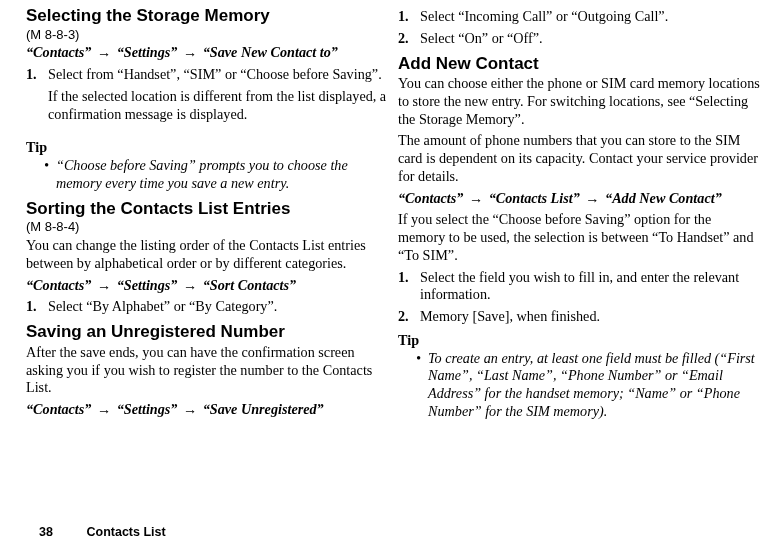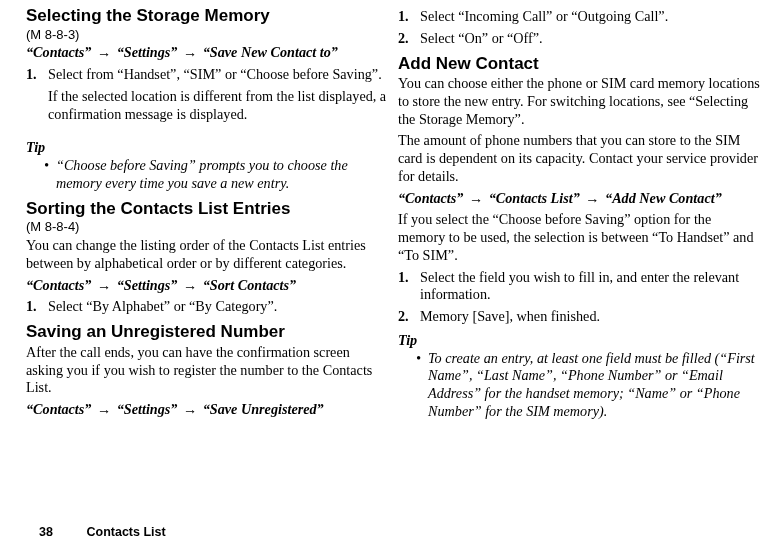--- a/index.html
+++ b/index.html
@@ -68,21 +68,20 @@
   ol.steps > li .num {
     position: absolute;
     left: -22px;
     top: 0;
     font-weight: bold;
   }
   .subtext {
     margin: 4px 0 16px 22px;
   }
   .tip-label {
-    font-style: italic;
     font-weight: bold;
     margin: 6px 0 0 0;
   }
   ul.bullets {
     list-style: none;
     margin: 0;
     padding: 0 0 0 14px;
   }
   ul.bullets > li {
     position: relative;
@@ -158,21 +157,21 @@
       </div>
 
       <ol class="steps">
         <li>
           <span class="num">1.</span>
           <span>Select “By Alphabet” or “By Category”.</span>
         </li>
       </ol>
 
       <h2 class="section with-top">Saving an Unregistered Number</h2>
-      <p class="intro">After the call ends, you can have the confirmation screen asking you if you wish to register the number to the Contacts List.</p>
+      <p class="intro">After the save ends, you can have the confirmation screen asking you if you wish to register the number to the Contacts List.</p>
 
       <div class="breadcrumb">
         <span>“Contacts”</span>
         <span class="arrow">→</span>
         <span>“Settings”</span>
         <span class="arrow">→</span>
         <span>“Save Unregistered”</span>
       </div>
 
     </div>

